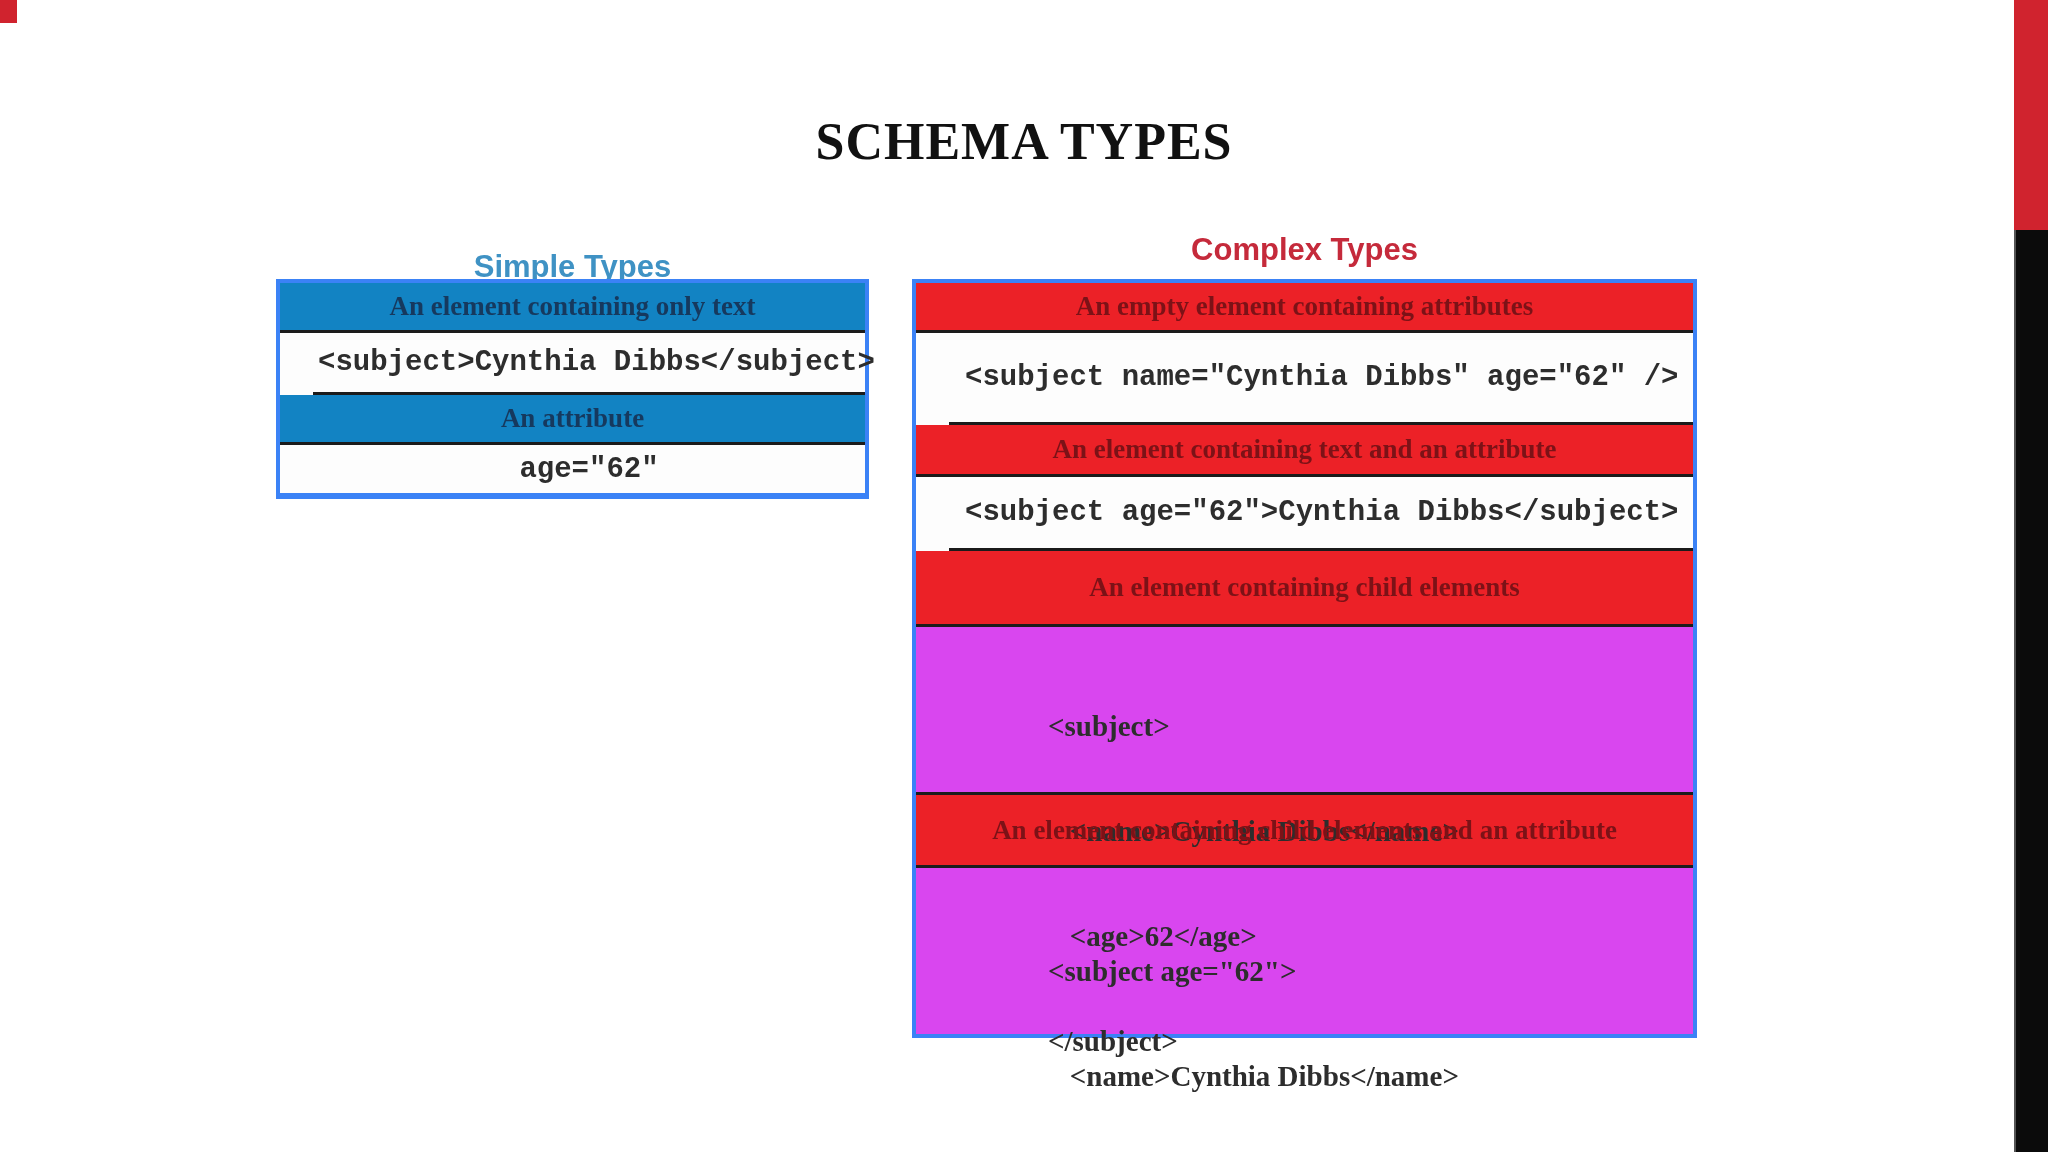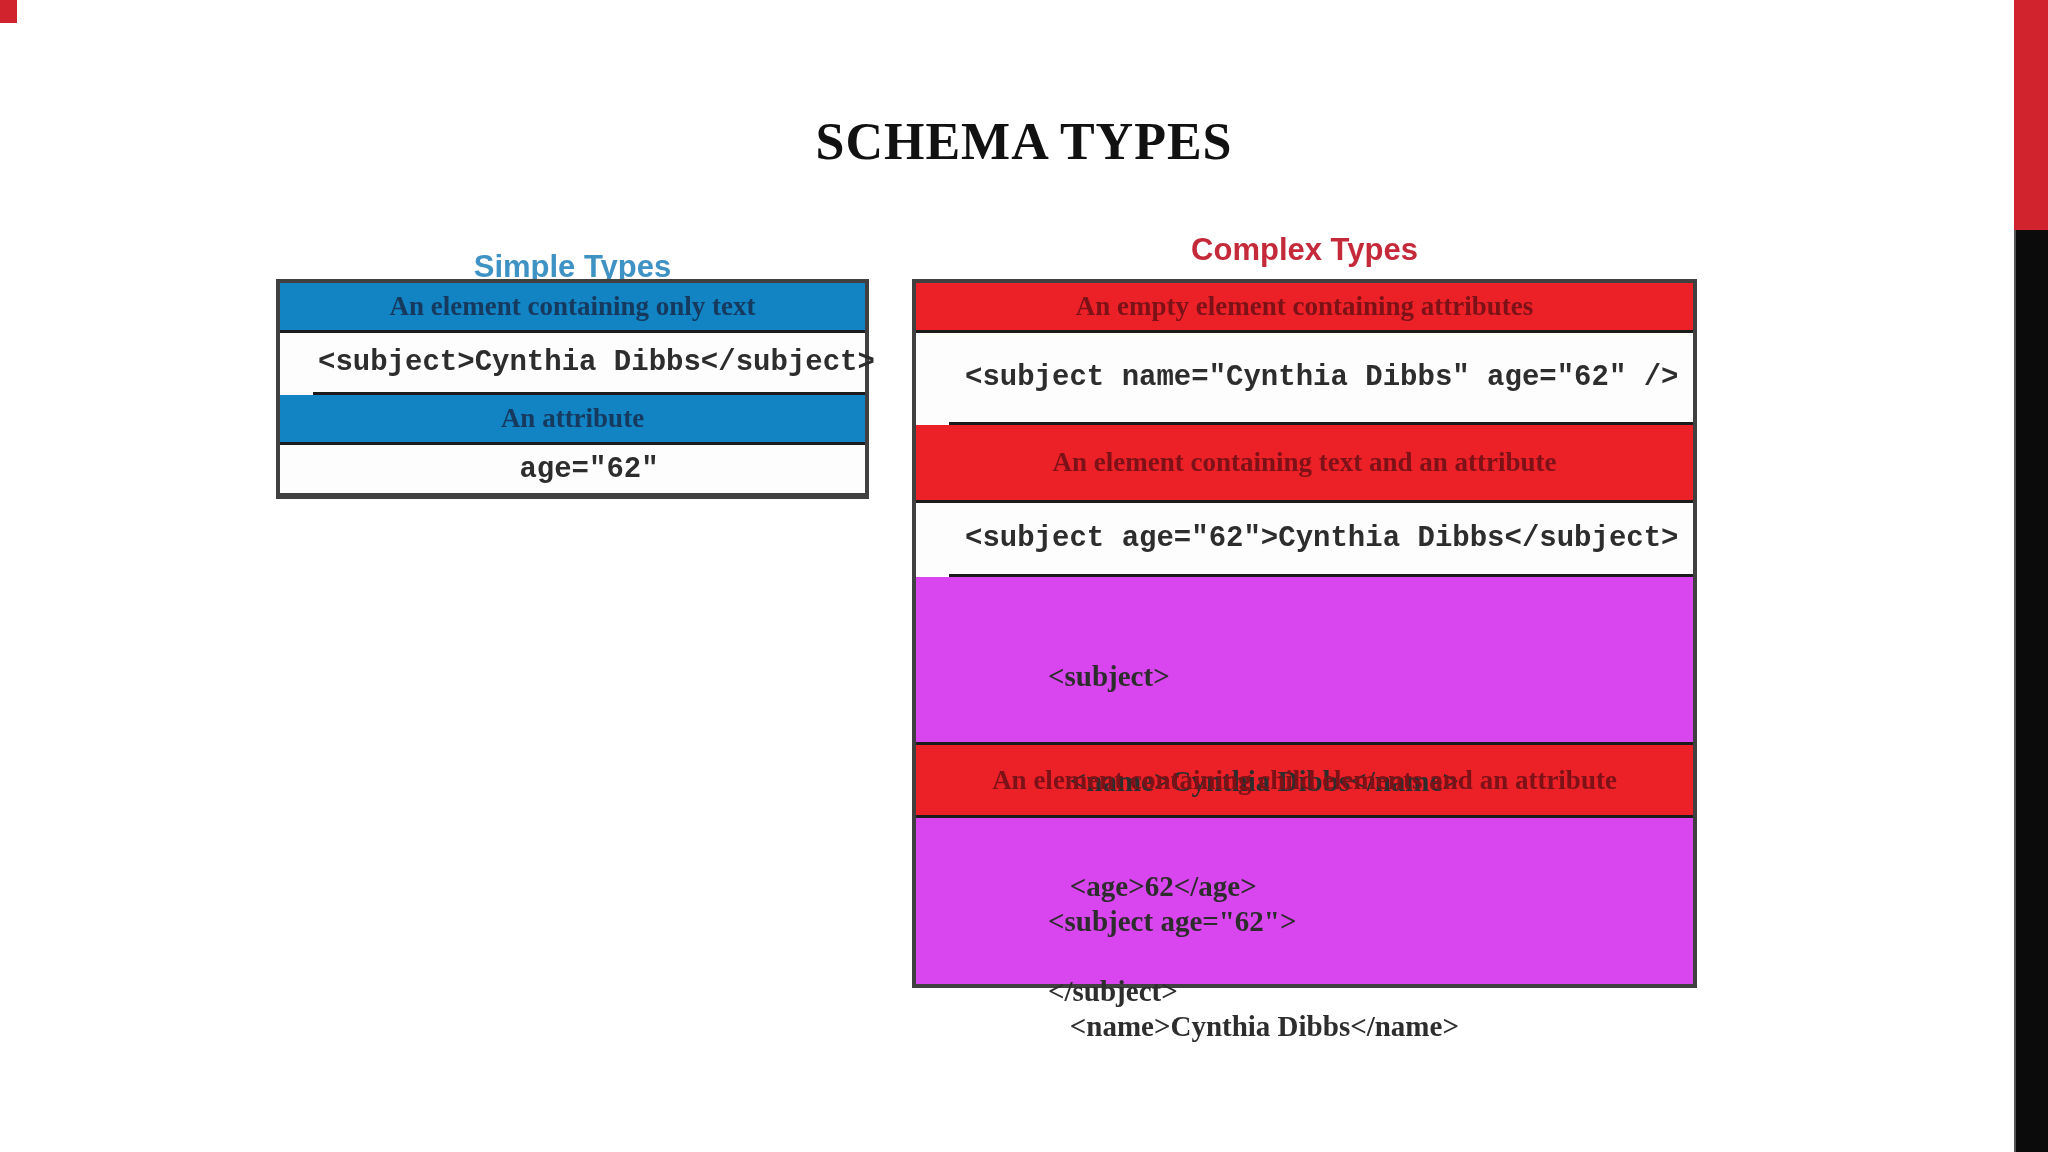--- a/index.html
+++ b/index.html
@@ -47,21 +47,21 @@
     text-align: center;
     font-family: "Liberation Sans", sans-serif;
     font-weight: bold;
     font-size: 31px;
   }
   .col-heading.simple { left: 276px; width: 593px; top: 249px; color: #3f92c4; }
   .col-heading.complex { left: 912px; width: 785px; top: 232px; color: #c52a3b; }
 
   .type-table {
     position: absolute;
-    border: 4px solid #404040;
+    border: 4px solid #3b82f6;
     background: #fdfdfd;
   }
   .type-table.simple  { left: 276px; top: 279px; width: 593px; border-bottom-width: 6px; }
   .type-table.complex { left: 912px; top: 279px; width: 785px; }
 
   .row { border-bottom: 3px solid #1b1b1b; }
   .row:last-child { border-bottom: none; }
 
   .banner-row {
     display: flex; align-items: center; justify-content: center;
@@ -95,21 +95,21 @@
     color: #2d2d2d;
     white-space: pre;
     padding-left: 132px;
   }
   .code-block .code-line { line-height: 39px; }
 
   
   .h50  { height: 50px; }
   .h48  { height: 48px; }
   .h62  { height: 62px; }
-  .h70  { height: 78px; }
+  .h70  { height: 52px; }
   .h74  { height: 74px; }
   .h76  { height: 76px; }
   .h58  { height: 73px; }
   .h92  { height: 92px; }
   .h168 { height: 168px; padding-top: 14px; }
   .h166 { height: 166px; padding-top: 18px; }
 </style>
 </head>
 <body>
 
@@ -138,20 +138,21 @@
     <div class="row banner-row red h50">An empty element containing attributes</div>
     <div class="row code-row pad h92">
       <span>&lt;subject name="Cynthia Dibbs" age="62" /&gt;</span>
     </div>
 
     <div class="row banner-row red h70">An element containing text and an attribute</div>
     <div class="row code-row pad h74">
       <span>&lt;subject age="62"&gt;Cynthia Dibbs&lt;/subject&gt;</span>
     </div>
 
+    <div class="row banner-row red h76">An element containing child elements</div>
     <div class="row code-block h168">
       <div class="code-line">&lt;subject&gt;</div>
       <div class="code-line">   &lt;name&gt;Cynthia Dibbs&lt;/name&gt;</div>
       <div class="code-line">   &lt;age&gt;62&lt;/age&gt;</div>
       <div class="code-line">&lt;/subject&gt;</div>
     </div>
 
     <div class="row banner-row red h58">An element containing child elements and an attribute</div>
     <div class="row code-block h166">
       <div class="code-line">&lt;subject age="62"&gt;</div>

